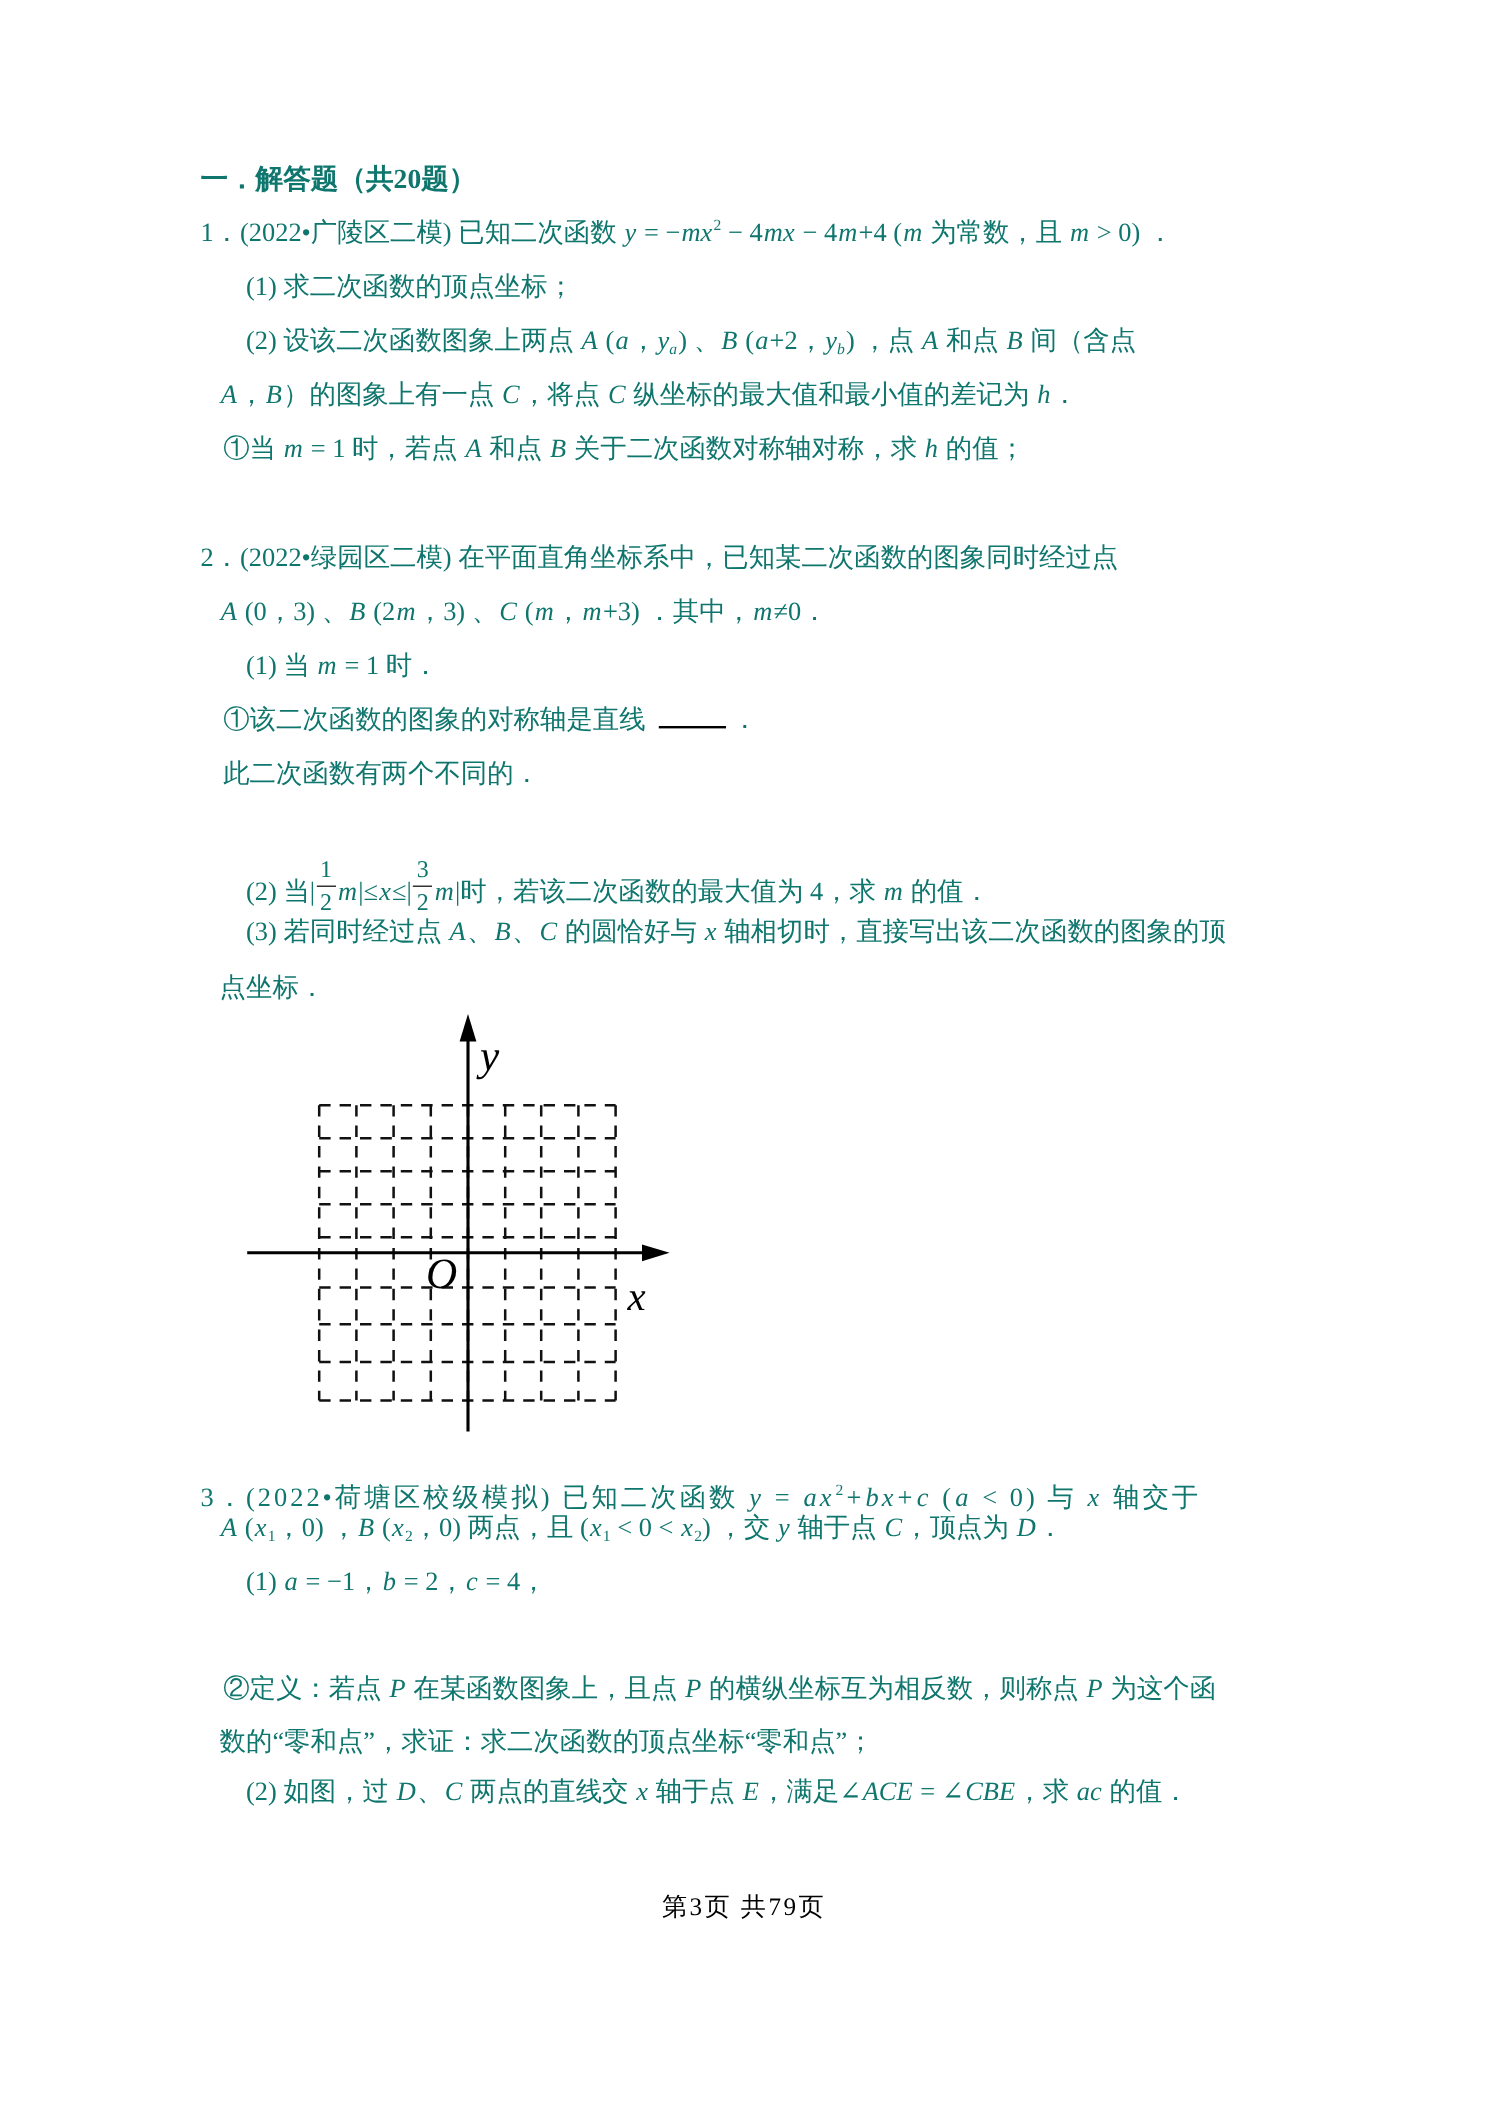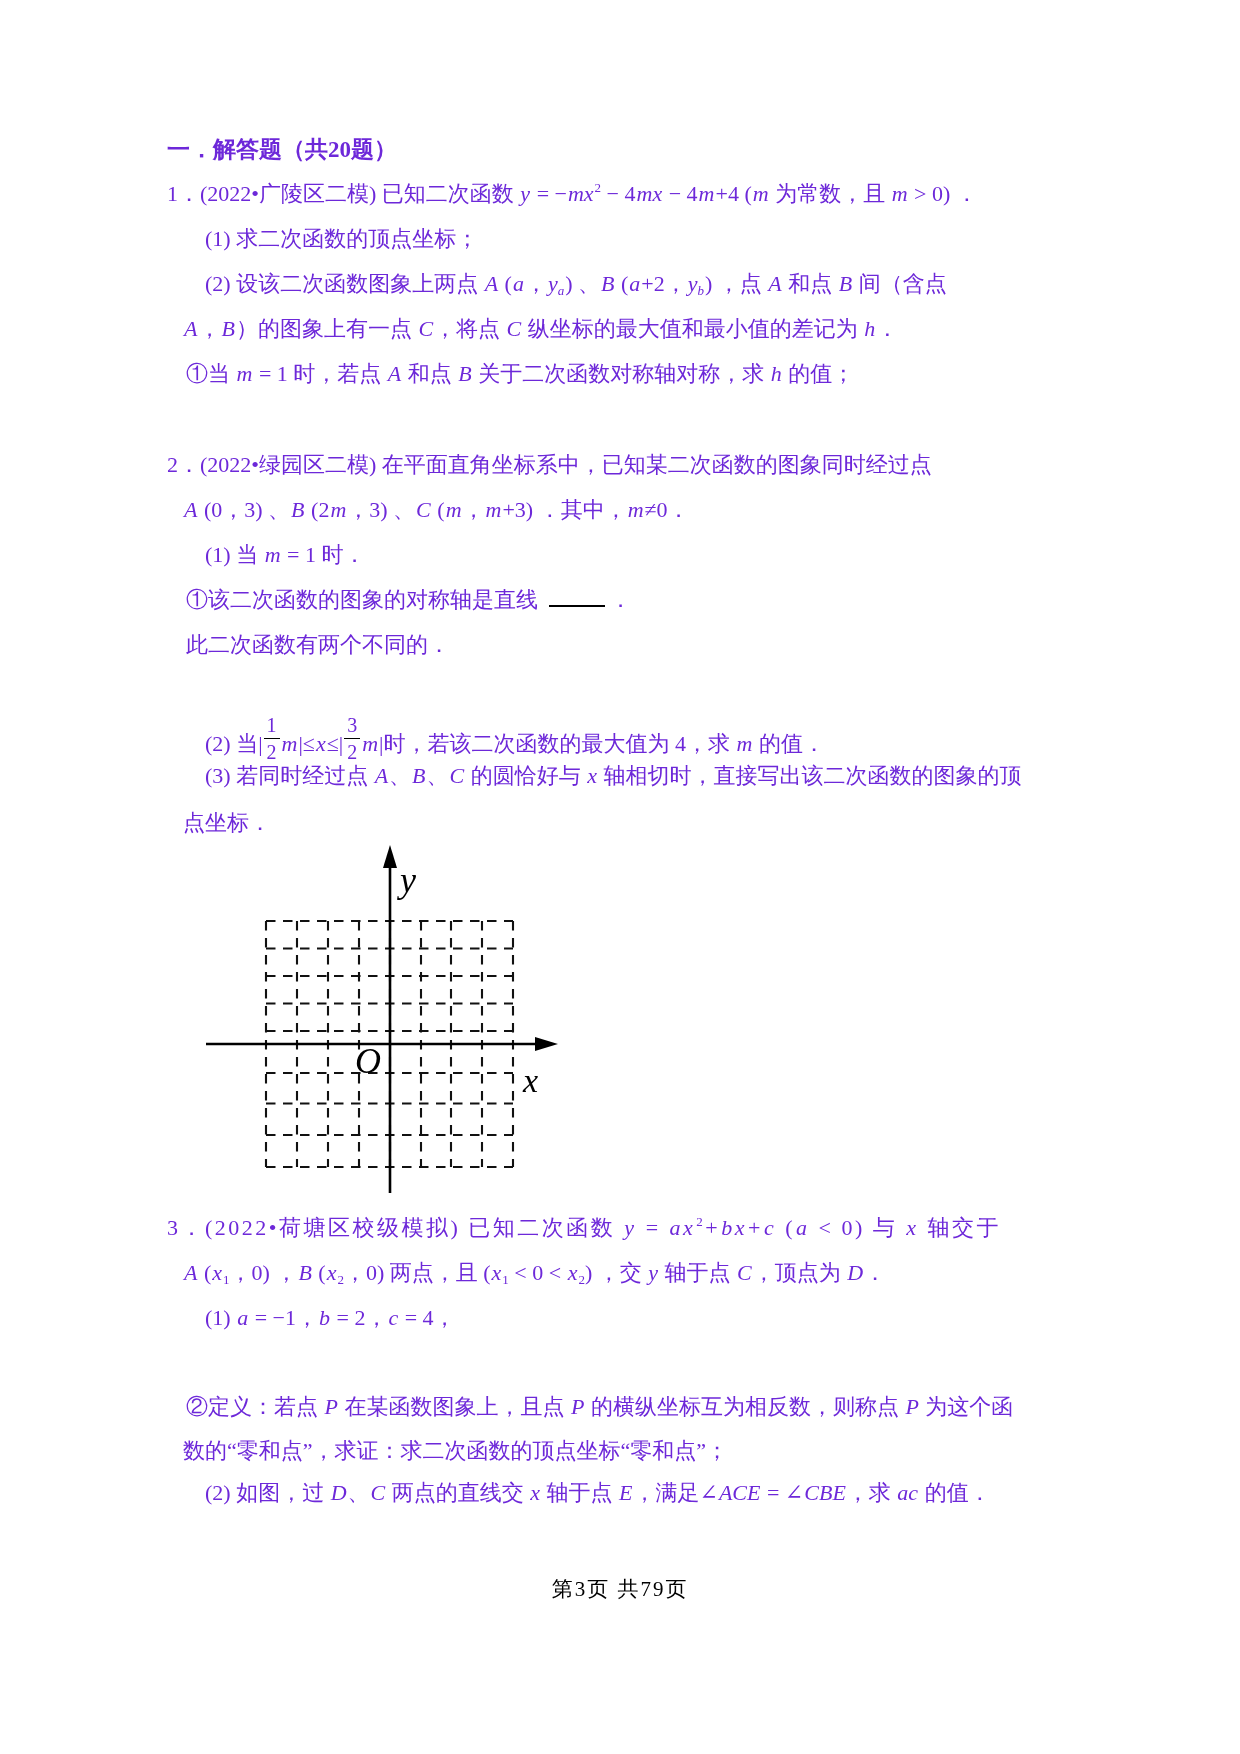--- a/index.html
+++ b/index.html
@@ -10,29 +10,29 @@
     margin:0 auto;
     overflow:hidden;
     font-family:"Liberation Serif","DejaVu Serif",serif;
     color:#000;
   }
   .ln{
     position:absolute;
     height:30px;line-height:30px;
     font-size:22px;
     white-space:nowrap;
-    color:#6d28d9;
+    color:#0f766e;
   }
   .ln i{font-style:italic;padding:0 1px;}
   .x0{left:167px;}   
   .xc{left:183px;text-align:right;}   
   .xq{left:186px;}   
   .xn{left:205px;}   
   .b{font-weight:bold;font-size:23px;}
-  .sp{letter-spacing:2.5px;}
+  .sp{letter-spacing:2.5px;margin-top:20px;}
   sup{font-size:13px;vertical-align:9px;line-height:0;}
   sub{font-size:13px;vertical-align:-4px;line-height:0;}
   .blank{
     display:inline-block;width:56px;height:0.9em;
     border-bottom:2.2px solid #000;margin:0 5px;
   }
   .frac{
     display:inline-block;vertical-align:-0.38em;text-align:center;
     font-size:20px;line-height:1.3;margin:0 1px;
   }

